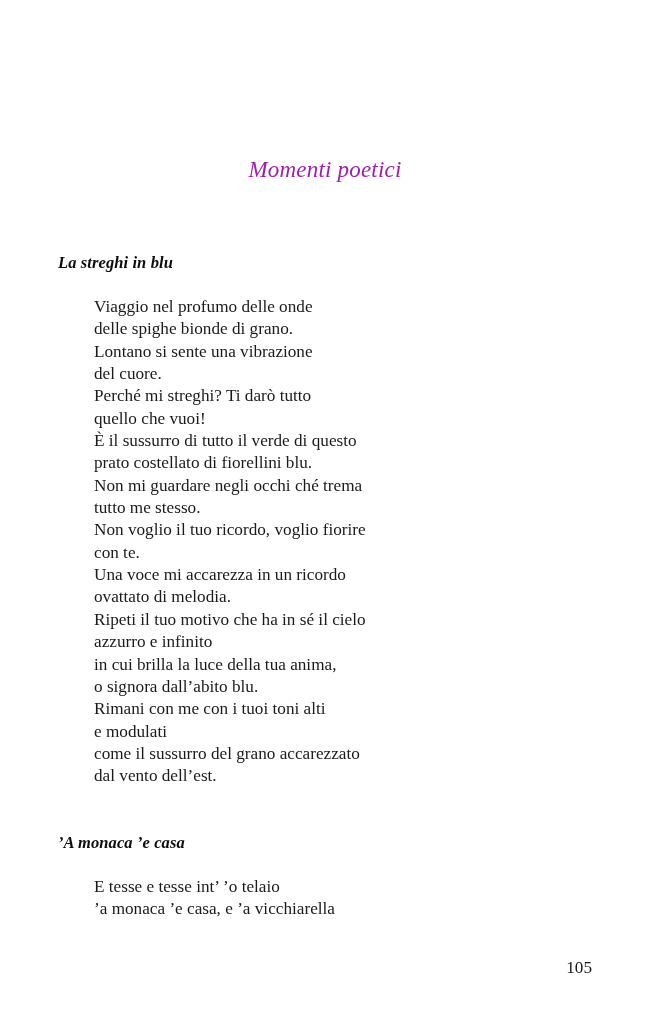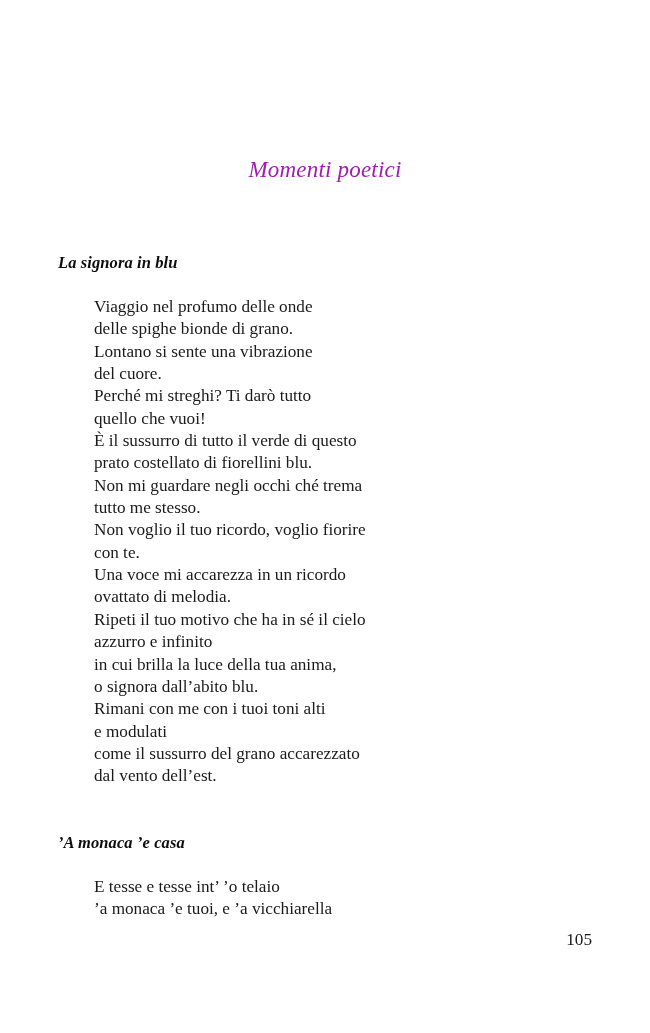--- a/index.html
+++ b/index.html
@@ -73,47 +73,47 @@
 
   .verse-line {
     display: block;
     white-space: pre;
     margin-left: 36px;
   }
 
   
   .folio {
     position: absolute;
-    top: 929px;
+    top: 957px;
     left: 0;
     width: 650px;
     text-align: right;
     padding-right: 58px;
     box-sizing: border-box;
     font-size: 17.2px;
     line-height: 22px;
     color: #1a1a1a;
   }
 </style>
 </head>
 <body>
 
 <div class="page">
 
   <div class="section-title">Momenti poetici</div>
 
   <div class="content">
 
     <div class="poem">
-      <div class="poem-title">La signora in blu</div>
+      <div class="poem-title">La streghi in blu</div>
       <div class="stanza"><span class="verse-line">Viaggio nel profumo delle onde</span><span class="verse-line">delle spighe bionde di grano.</span><span class="verse-line">Lontano si sente una vibrazione</span><span class="verse-line">del cuore.</span><span class="verse-line">Perché mi streghi? Ti darò tutto</span><span class="verse-line">quello che vuoi!</span><span class="verse-line">È il sussurro di tutto il verde di questo</span><span class="verse-line">prato costellato di fiorellini blu.</span><span class="verse-line">Non mi guardare negli occhi ché trema</span><span class="verse-line">tutto me stesso.</span><span class="verse-line">Non voglio il tuo ricordo, voglio fiorire</span><span class="verse-line">con te.</span><span class="verse-line">Una voce mi accarezza in un ricordo</span><span class="verse-line">ovattato di melodia.</span><span class="verse-line">Ripeti il tuo motivo che ha in sé il cielo</span><span class="verse-line">azzurro e infinito</span><span class="verse-line">in cui brilla la luce della tua anima,</span><span class="verse-line">o signora dall’abito blu.</span><span class="verse-line">Rimani con me con i tuoi toni alti</span><span class="verse-line">e modulati</span><span class="verse-line">come il sussurro del grano accarezzato</span><span class="verse-line">dal vento dell’est.</span></div>
     </div>
 
     <div class="poem">
       <div class="poem-title">’A monaca ’e casa</div>
-      <div class="stanza"><span class="verse-line">E tesse e tesse int’ ’o telaio</span><span class="verse-line">’a monaca ’e tuoi, e ’a vicchiarella</span></div>
+      <div class="stanza"><span class="verse-line">E tesse e tesse int’ ’o telaio</span><span class="verse-line">’a monaca ’e casa, e ’a vicchiarella</span></div>
     </div>
 
   </div>
 
   <div class="folio">105</div>
 
 </div>
 
 </body></html>

